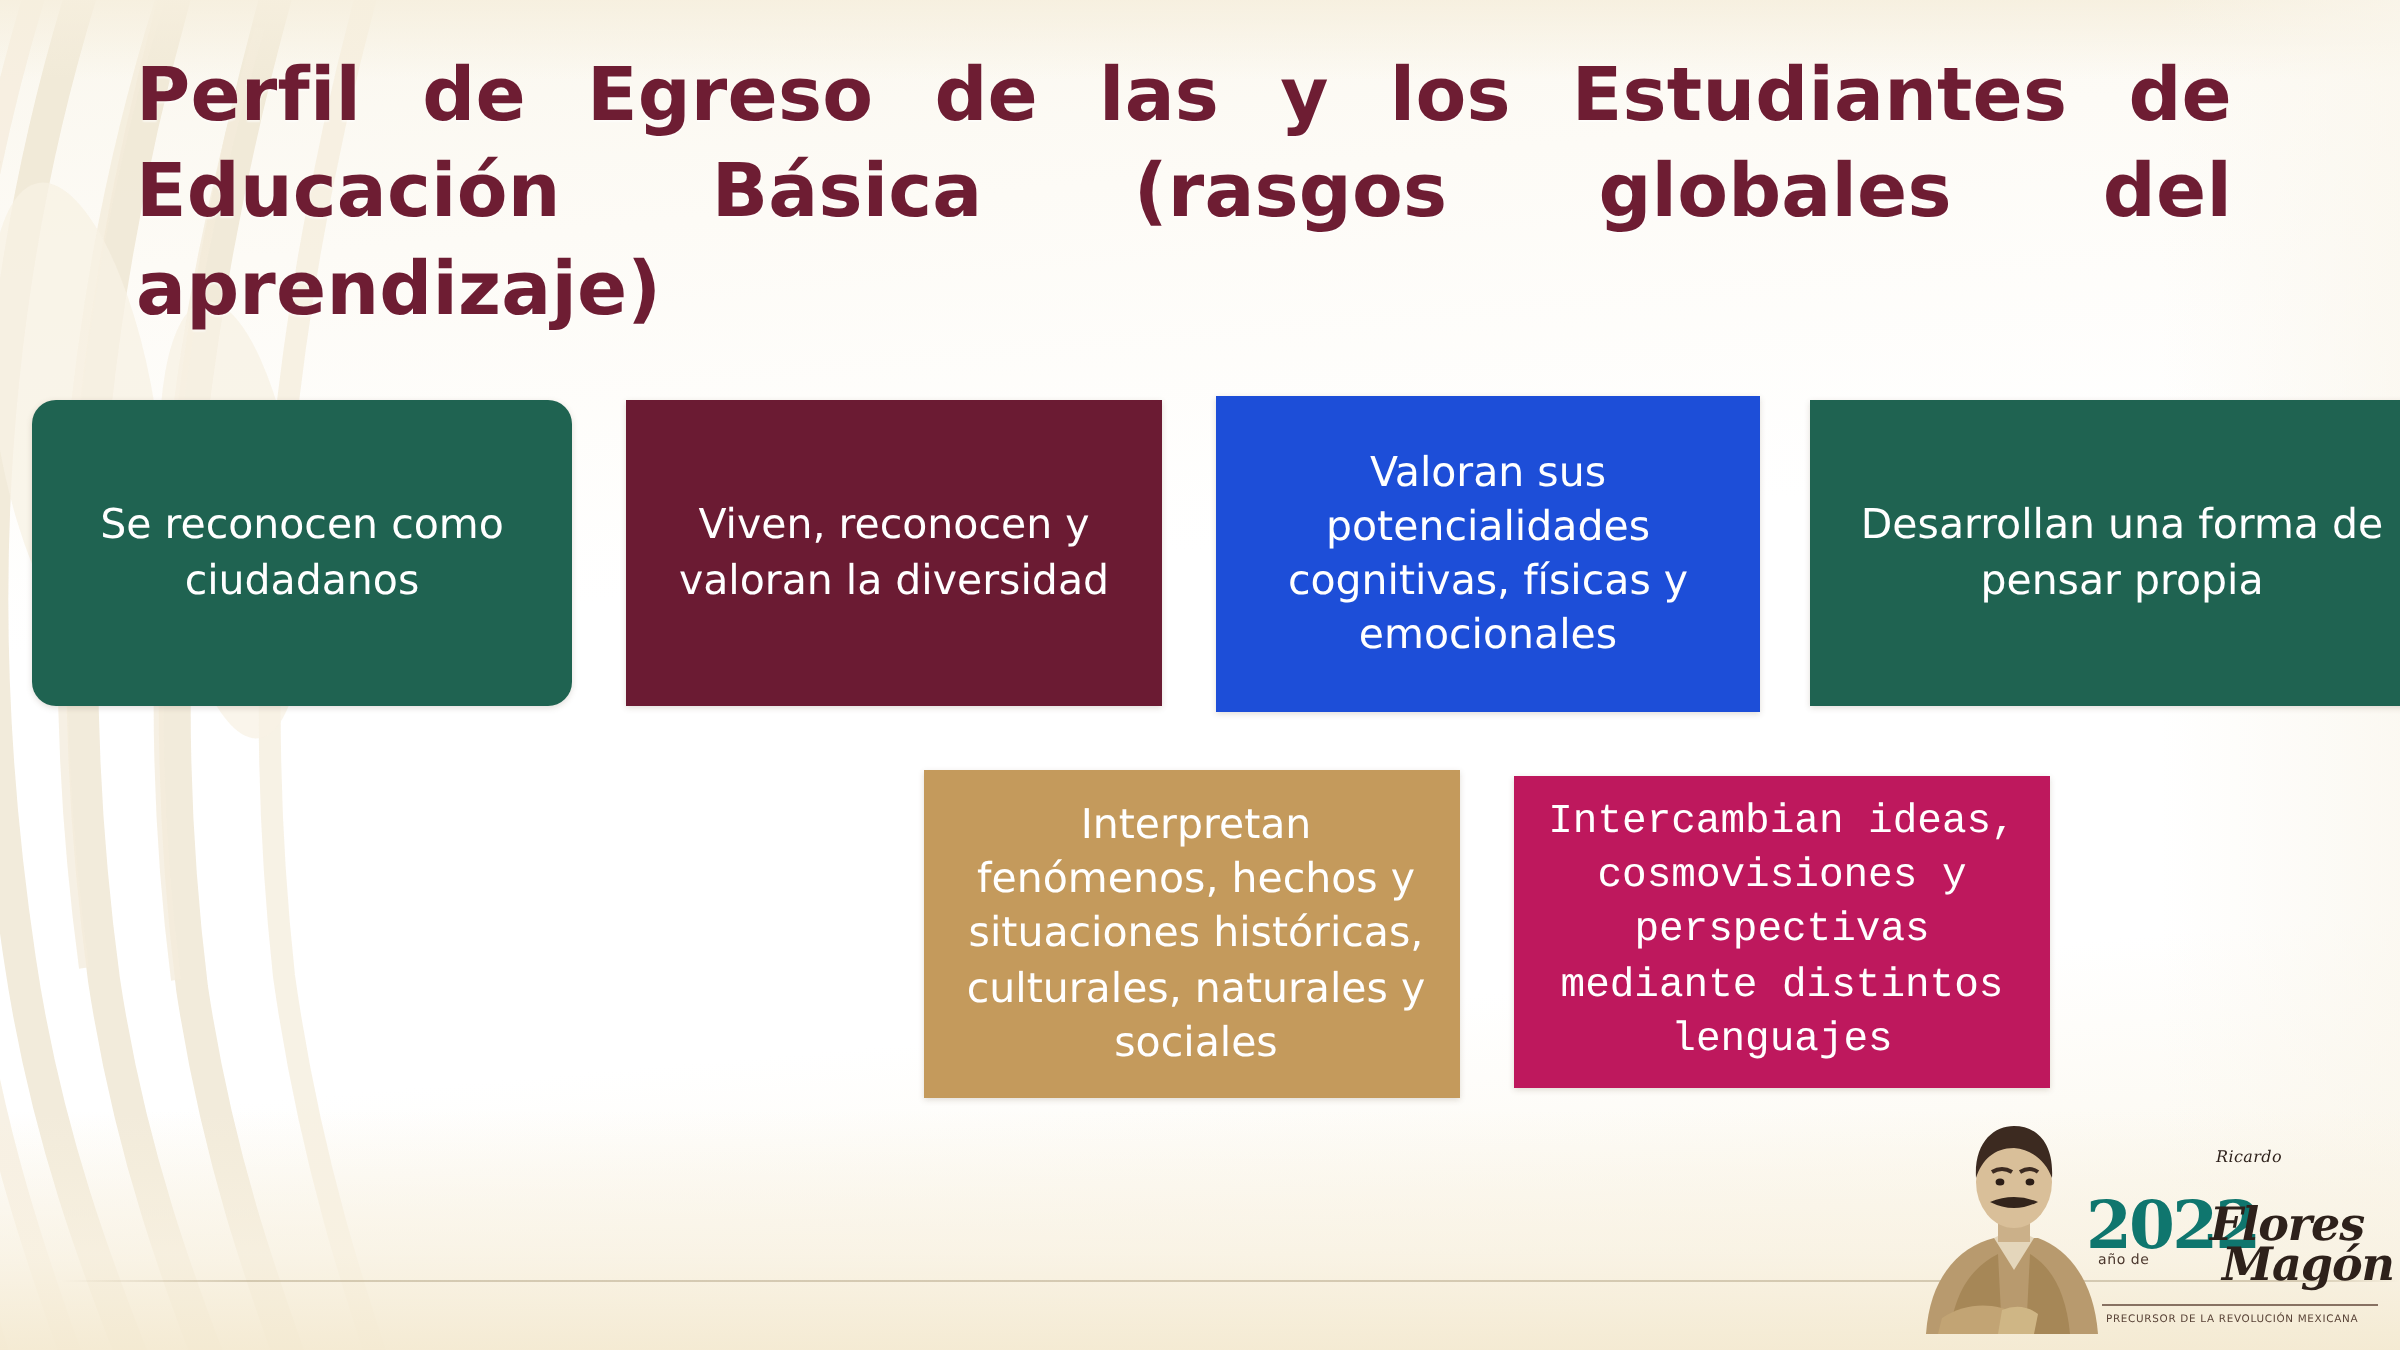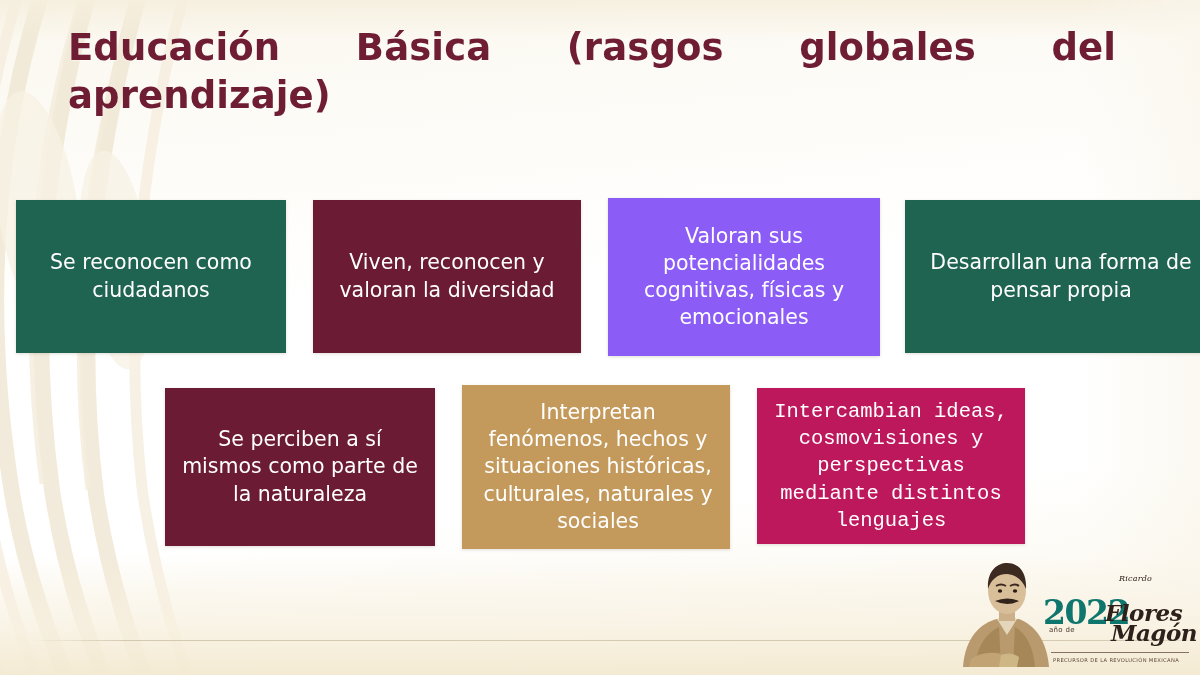--- a/index.html
+++ b/index.html
@@ -111,21 +111,21 @@
     padding: 6px 14px;
     box-shadow: 0 1px 3px rgba(90,70,50,.18);
   }
   .card span { display: block; }
 
   .c-green  { background: #1f6351; }
   .c-maroon { background: #6b1b33; }
   .c-gold   { background: #c49a5c; }
 
   
-  #card-1 { left: 16px;  top: 200px; width: 270px; height: 153px; }
+  #card-1 { left: 16px;  top: 200px; width: 270px; height: 153px; border-radius: 12px; }
   #card-2 { left: 313px; top: 200px; width: 268px; height: 153px; }
   #card-3 { left: 608px; top: 198px; width: 272px; height: 158px; }
   #card-4 { left: 905px; top: 200px; width: 312px; height: 153px; }
 
   
   #card-5 { left: 165px; top: 388px; width: 270px; height: 158px; }
   #card-6 { left: 462px; top: 385px; width: 268px; height: 164px; }
   #card-7 { left: 757px; top: 388px; width: 268px; height: 156px; }
 
   
@@ -177,21 +177,21 @@
     text-align: left;
     font-family: "DejaVu Serif", "Liberation Serif", serif;
     color: #2e211b;
     line-height: 1;
   }
   #logo-first {
     display: block;
     font-size: 8px;
     font-style: italic;
     letter-spacing: .2px;
-    margin-left: 14px;
+    margin-left: 3px;
   }
   #logo-last1 {
     display: block;
     font-size: 23px;
     font-style: italic;
     font-weight: bold;
     letter-spacing: -.5px;
     margin-top: 18px;
   }
   #logo-last2 {
@@ -252,43 +252,41 @@
       </g>
     </svg>
   </div>
 
   <div class="bg-top-fade"></div>
   <div class="bg-right-fade"></div>
   <div class="bg-bottom-fade"></div>
   <div class="bg-hairline"></div>
 
   <div id="title" style="color: rgb(110, 29, 51);">
+    <span class="ln just">Perfil de Egreso de las y los Estudiantes de</span>
     <span class="ln just">Educación Básica (rasgos globales del</span>
     <span class="ln">aprendizaje)</span>
   </div>
 
   <div id="card-1" class="card c-green" style="background: rgb(31, 99, 81);">
     <span>Se reconocen como ciudadanos</span>
   </div>
 
   <div id="card-2" class="card c-maroon" style="background: rgb(107, 27, 51);">
     <span>Viven, reconocen y valoran la diversidad</span>
   </div>
 
-  <div id="card-3" class="card c-gold" style="background: #8b5cf6;">
+  <div id="card-3" class="card c-gold" style="background: #1d4ed8;">
     <span>Valoran sus potencialidades cognitivas, físicas y emocionales</span>
   </div>
 
   <div id="card-4" class="card c-green" style="background: rgb(31, 99, 81);">
     <span>Desarrollan una forma de pensar propia</span>
   </div>
 
-  <div id="card-5" class="card c-maroon" style="background: rgb(107, 27, 51);">
-    <span>Se perciben a sí mismos como parte de la naturaleza</span>
-  </div>
 
   <div id="card-6" class="card c-gold" style="background: rgb(196, 154, 92); padding-left: 18px;">
     <span>Interpretan fenómenos, hechos y situaciones históricas, culturales, naturales y sociales</span>
   </div>
 
   <div id="card-7" class="card c-maroon" style="background: #be185d; font-family: Liberation Mono, monospace;">
     <span>Intercambian ideas, cosmovisiones y perspectivas mediante distintos lenguajes</span>
   </div>
 
   <div id="logo">

